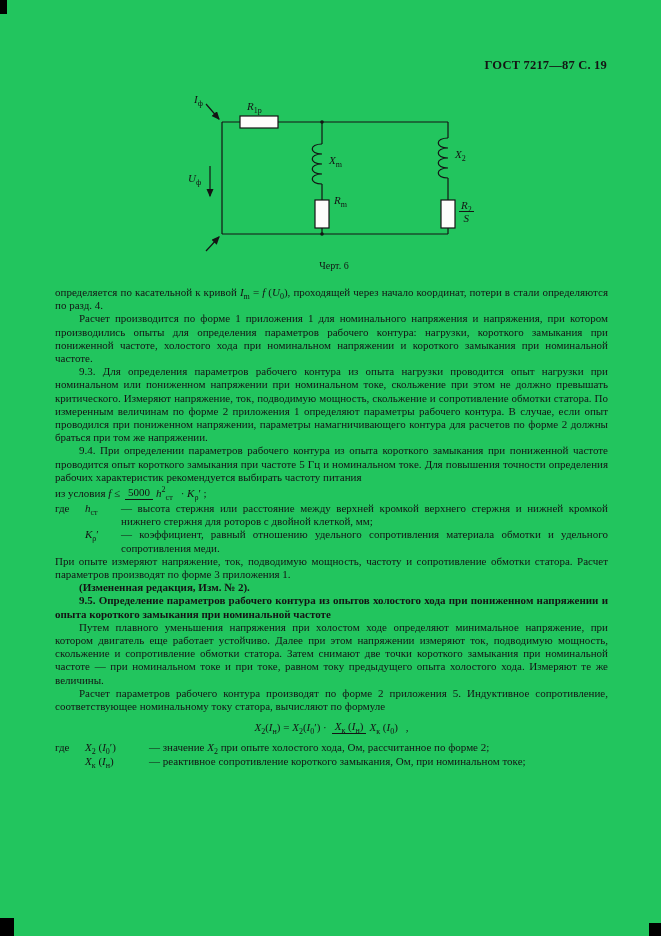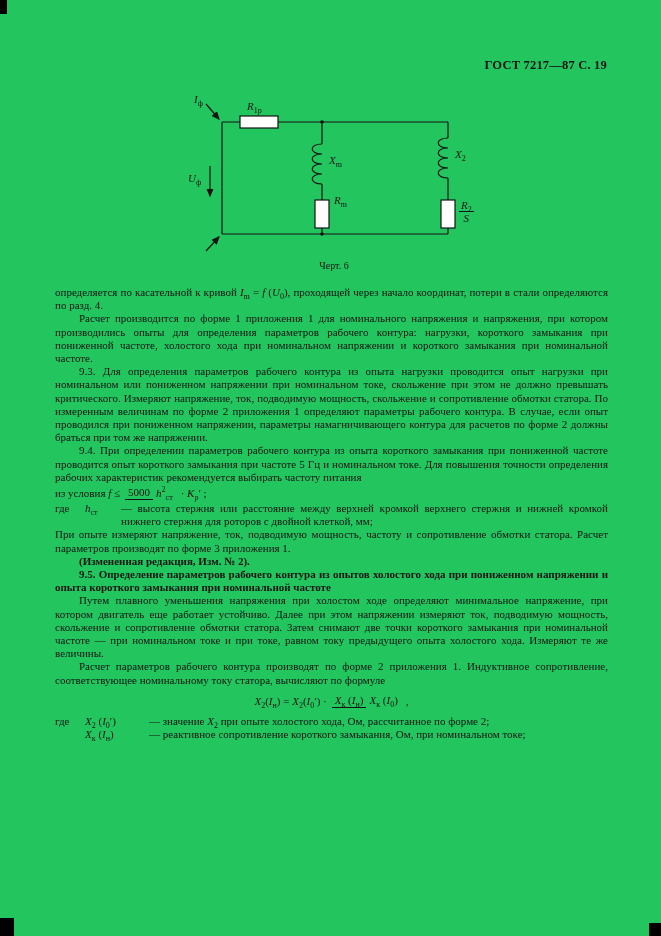--- a/index.html
+++ b/index.html
@@ -130,28 +130,33 @@
       </span>
       <span>· <i>K</i><sub>ρ</sub>′ ;</span>
     </div>
 
     <div class="deflist dl1">
         <div class="defrow">
           <span class="where">где</span>
           <span class="term"><i>h</i><sub>ст</sub></span>
           <span class="def">— высота стержня или расстояние между верхней кромкой верхнего стержня и нижней кромкой нижнего стержня для роторов с двойной клеткой, мм;</span>
         </div>
+        <div class="defrow">
+          <span class="where"></span>
+          <span class="term"><i>K</i><sub>ρ</sub>′</span>
+          <span class="def">— коэффициент, равный отношению удельного сопротивления материала обмотки и удельного сопротивления меди.</span>
+        </div>
       </div>
 
     <div>
         <p class="para noindent">При опыте измеряют напряжение, ток, подводимую мощность, частоту и сопротивление обмотки статора. Расчет параметров производят по форме 3 приложения 1.</p>
         <p class="para bold">(Измененная редакция, Изм. № 2).</p>
         <p class="para bold">9.5. Определение параметров рабочего контура из опытов холостого хода при пониженном напряжении и опыта короткого замыкания при номинальной частоте</p>
         <p class="para">Путем плавного уменьшения напряжения при холостом ходе определяют минимальное напряжение, при котором двигатель еще работает устойчиво. Далее при этом напряжении измеряют ток, подводимую мощность, скольжение и сопротивление обмотки статора. Затем снимают две точки короткого замыкания при номинальной частоте — при номинальном токе и при токе, равном току предыдущего опыта холостого хода. Измеряют те же величины.</p>
-        <p class="para">Расчет параметров рабочего контура производят по форме 2 приложения 1. Индуктивное сопротивление, соответствующее номинальному току статора, вычисляют по формуле</p>
+        <p class="para">Расчет параметров рабочего контура производят по форме 2 приложения 5. Индуктивное сопротивление, соответствующее номинальному току статора, вычисляют по формуле</p>
       </div>
 
     <div class="formula-line centered">
       <span><i>X</i><sub>2</sub>(<i>I</i><sub>н</sub>) = <i>X</i><sub>2</sub>(<i>I</i><sub>0</sub>′) ·</span>
       <span class="frac">
         <span class="num"><i>X</i><sub>к</sub> (<i>I</i><sub>н</sub>)</span>
         <span class="den"><i>X</i><sub>к</sub> (<i>I</i><sub>0</sub>)</span>
       </span>
       <span>,</span>
     </div>

